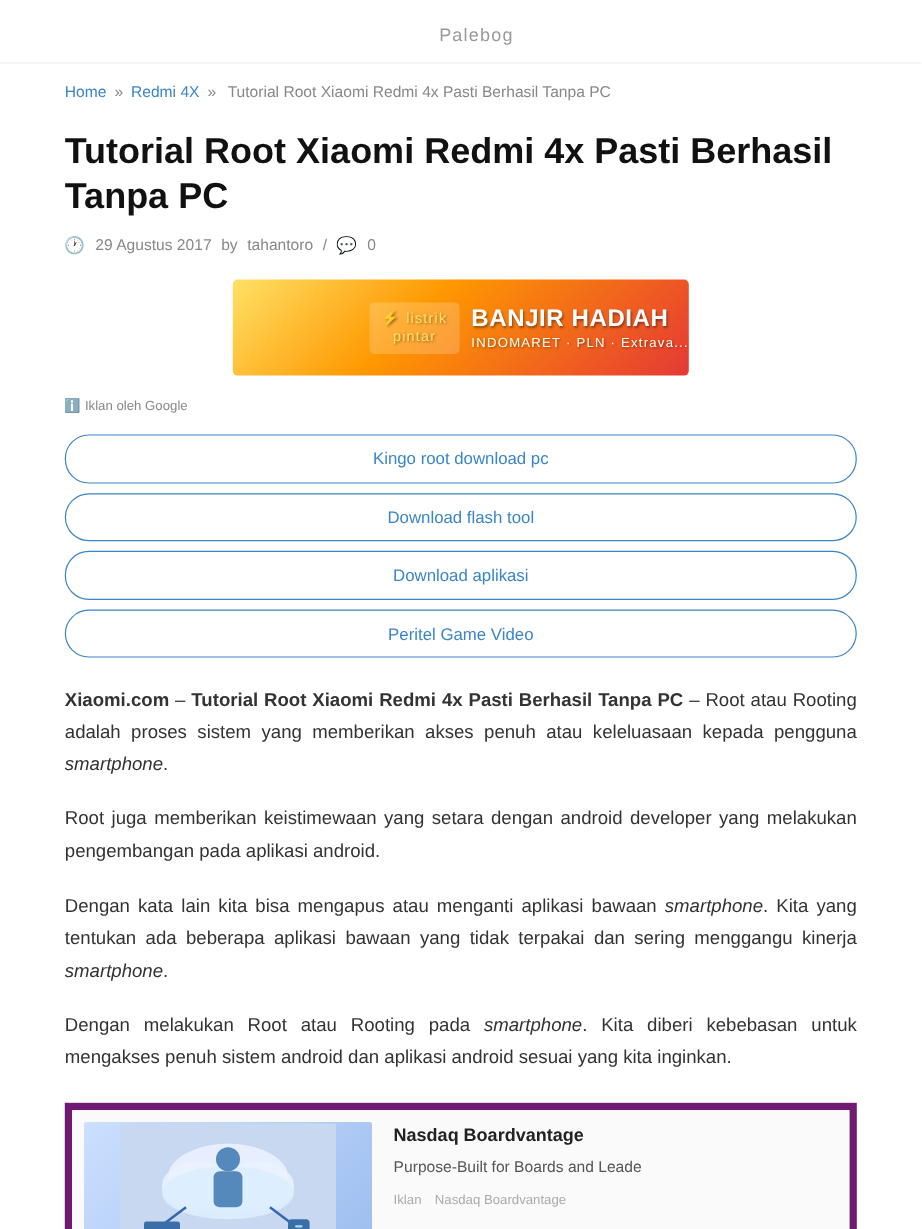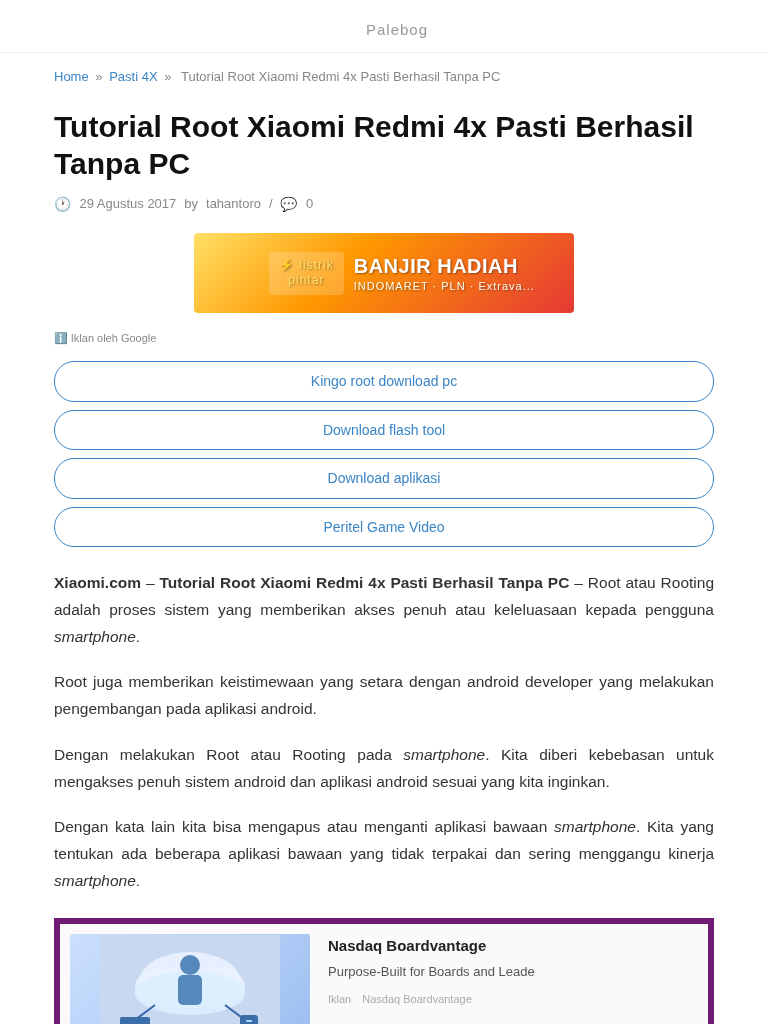--- a/index.html
+++ b/index.html
@@ -70,21 +70,21 @@
       width: 380px;
       height: 80px;
       background: linear-gradient(135deg, #ffe066 0%, #ff9800 40%, #e53935 100%);
       border-radius: 4px;
       position: relative;
       overflow: hidden;
     }
     .ad-image-inner {
       display: flex;
       align-items: center;
-      justify-content: center;
+      justify-content: flex-end;
       height: 100%;
       color: #fff;
       font-size: 22px;
       font-weight: bold;
       font-family: Arial, sans-serif;
       letter-spacing: 1px;
       text-shadow: 1px 1px 2px rgba(0,0,0,0.4);
       padding-left: 36px;
     }
     .ad-label {
@@ -187,21 +187,21 @@
 <body>
 
 <header class="site-header">
   <div class="site-title">Palebog</div>
 </header>
 
 <div class="container">
   <nav class="breadcrumb">
     <a href="#">Home</a>
     <span> » </span>
-    <a href="#">Pasti 4X</a>
+    <a href="#">Redmi 4X</a>
     <span> » </span>
     <span>Tutorial Root Xiaomi Redmi 4x Pasti Berhasil Tanpa PC</span>
   </nav>
 
   <h1 class="post-title">Tutorial Root Xiaomi Redmi 4x Pasti Berhasil Tanpa PC</h1>
 
   <div class="post-meta">
     <span class="clock-icon">🕐</span>
     <span>29 Agustus 2017</span>
     <span> by </span>
@@ -238,23 +238,23 @@
     <a class="ad-link-btn" href="#">Peritel Game Video</a>
   </div>
 
   <div class="post-body">
     <p>
       <strong>Xiaomi.com</strong><span> – </span><strong>Tutorial Root Xiaomi Redmi 4x Pasti Berhasil Tanpa PC</strong><span> – </span><span> Root atau Rooting adalah proses sistem yang memberikan akses penuh atau keleluasaan kepada pengguna </span><em>smartphone</em><span>.</span>
     </p>
 
     <p>Root juga memberikan keistimewaan yang setara dengan android developer yang melakukan pengembangan pada aplikasi android.</p>
 
+    <p><span>Dengan kata lain kita bisa mengapus atau menganti aplikasi bawaan </span><em>smartphone</em><span>. Kita yang tentukan ada beberapa aplikasi bawaan yang tidak terpakai dan sering menggangu kinerja </span><em>smartphone</em><span>.</span></p>
+
     <p><span>Dengan melakukan Root atau Rooting pada </span><em>smartphone</em><span>. Kita diberi kebebasan untuk mengakses penuh sistem  android dan aplikasi android sesuai yang kita inginkan.</span></p>
-
-    <p><span>Dengan kata lain kita bisa mengapus atau menganti aplikasi bawaan </span><em>smartphone</em><span>. Kita yang tentukan ada beberapa aplikasi bawaan yang tidak terpakai dan sering menggangu kinerja </span><em>smartphone</em><span>.</span></p>
   </div>
 
   <div class="ad-widget">
     <div class="ad-widget-img">
       <div class="ad-widget-img-inner">
         
         <svg width="180" height="110" viewBox="0 0 180 110" xmlns="http://www.w3.org/2000/svg">
           <rect width="180" height="110" fill="#c8d8f0"></rect>
 
           <ellipse cx="90" cy="45" rx="50" ry="28" fill="#eaf2ff" opacity="0.9"></ellipse>

